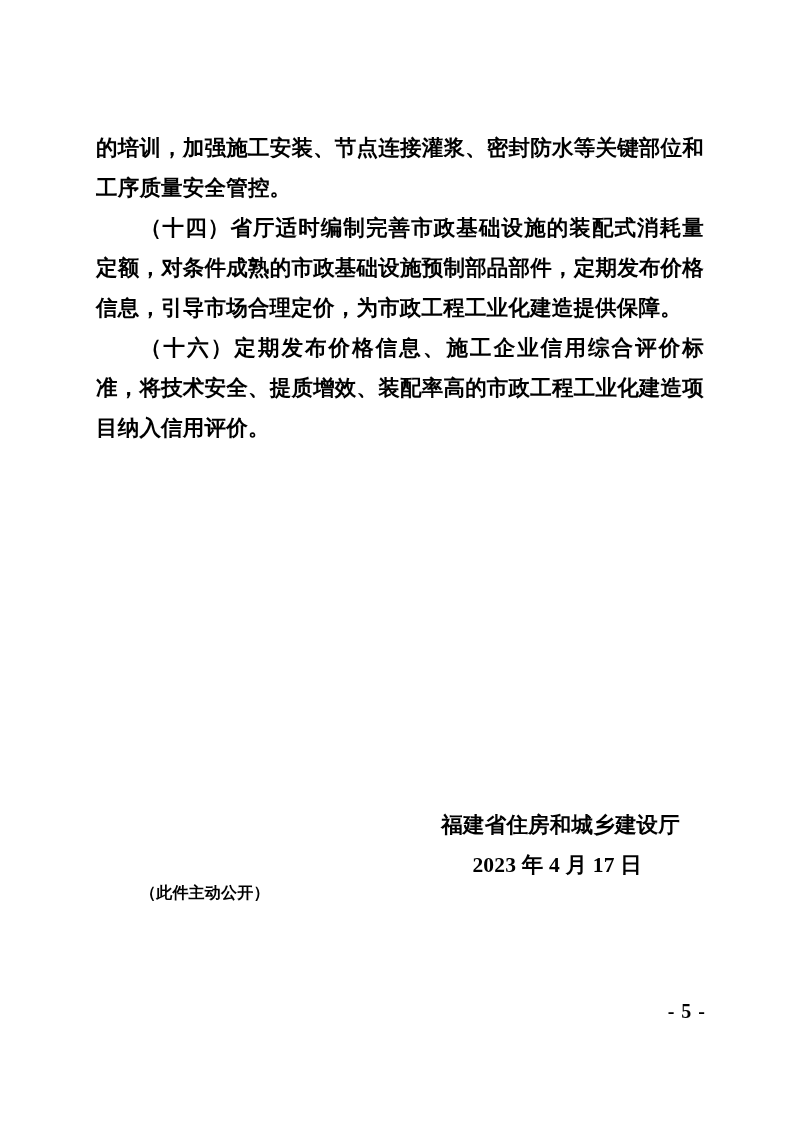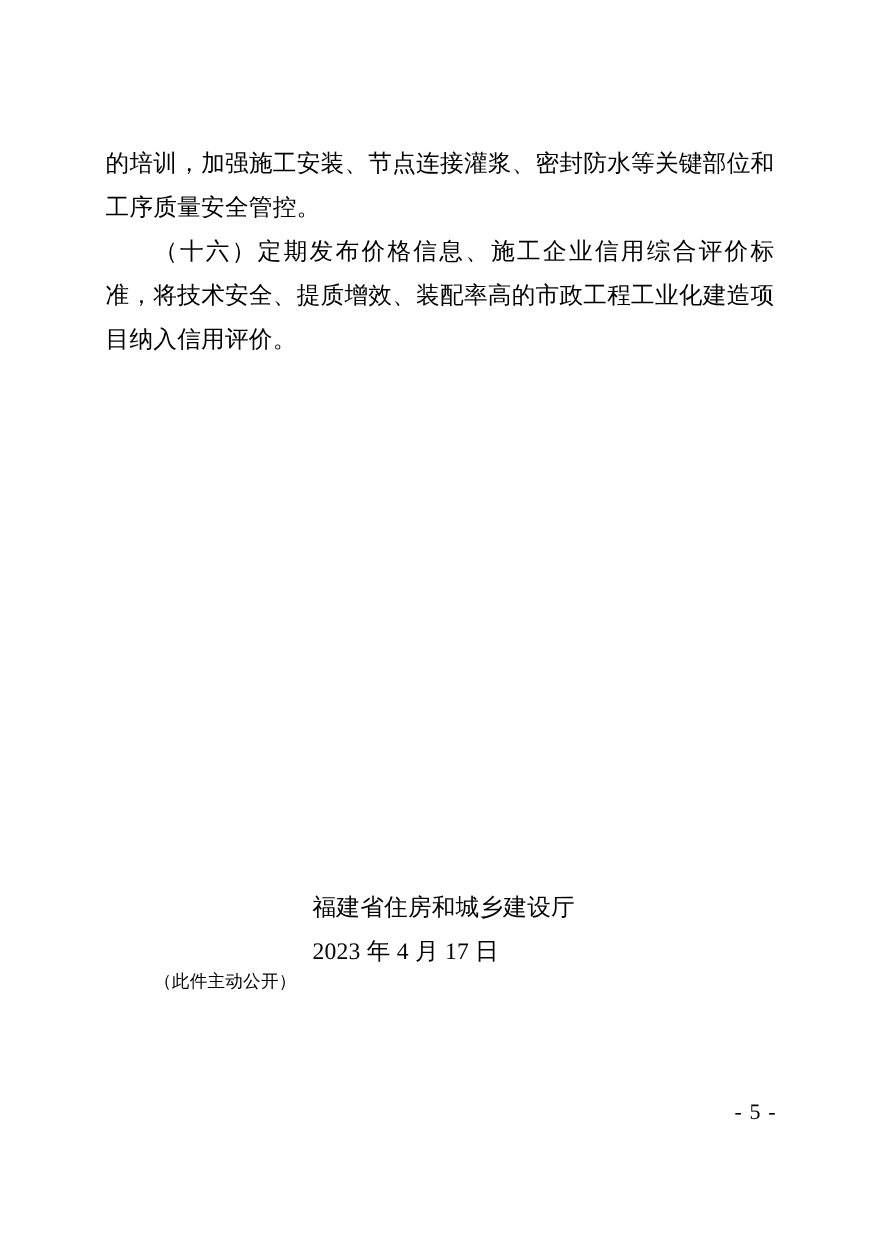--- a/index.html
+++ b/index.html
@@ -15,20 +15,21 @@
     color: #000000;
     overflow: hidden;
   }
   .page {
     position: absolute;
     left: 0;
     top: 0;
     width: 794px;
     height: 794px;
     box-sizing: border-box;
+    font-weight: bold;
   }
   .body-block {
     position: absolute;
     left: 96px;
     top: 128px;
     width: 608px;
   }
   p.para {
     margin: 0 0 0 0;
     font-size: 21.5px;
@@ -39,20 +40,21 @@
     font-family: "Liberation Serif", "DejaVu Serif", serif;
   }
   p.indent {
     text-indent: 44px;
   }
   .sign-block {
     position: absolute;
     right: 90px;
     top: 805px;
     width: 420px;
+    text-align: right;
   }
   .sign-line {
     font-size: 21.5px;
     line-height: 40px;
     letter-spacing: 0.2px;
     white-space: nowrap;
   }
   .sign-org {
     padding-right: 24px;
   }
@@ -76,20 +78,21 @@
     font-family: "Liberation Serif", "DejaVu Serif", serif;
   }
 </style>
 </head>
 <body>
 
 <div class="page">
 
   <div class="body-block">
     <p class="para">的培训，加强施工安装、节点连接灌浆、密封防水等关键部位和工序质量安全管控。</p>
+    <p class="para indent">（十四）省厅适时编制完善市政基础设施的装配式消耗量定额，对条件成熟的市政基础设施预制部品部件，定期发布价格信息，引导市场合理定价，为市政工程工业化建造提供保障。</p>
     <p class="para indent">（十六）定期发布价格信息、施工企业信用综合评价标准，将技术安全、提质增效、装配率高的市政工程工业化建造项目纳入信用评价。</p>
   </div>
 
   <div class="sign-block">
     <div class="sign-line sign-org">福建省住房和城乡建设厅</div>
     <div class="sign-line sign-date">2023 年 4 月 17 日</div>
   </div>
 
   <div class="notice">（此件主动公开）</div>
 

